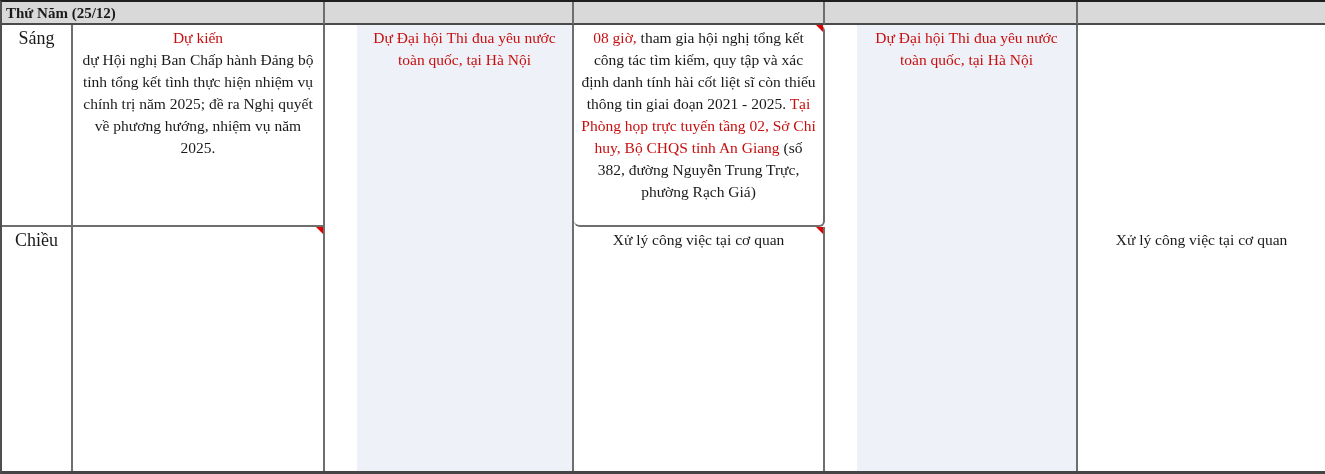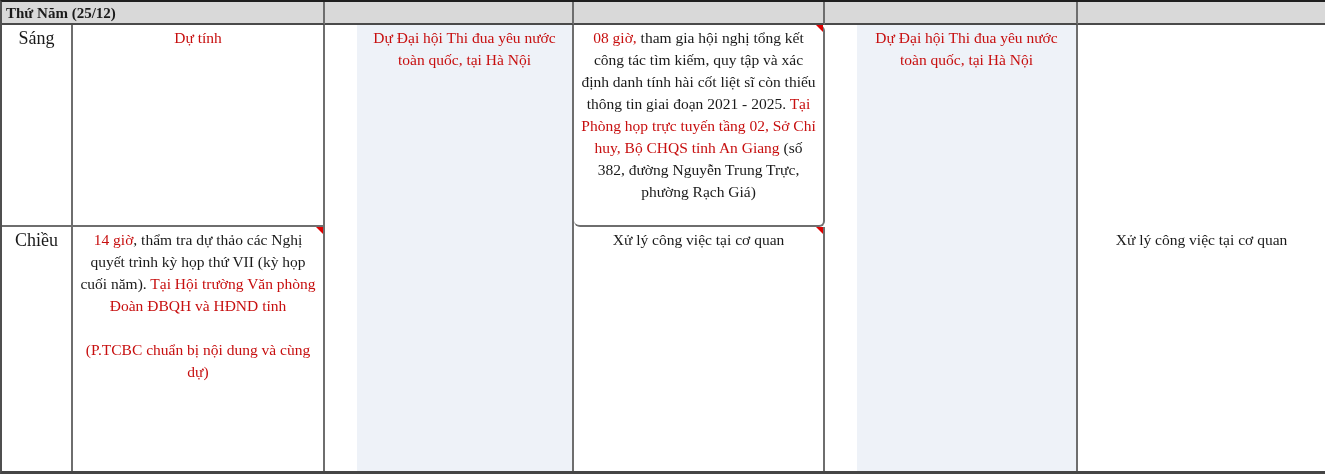--- a/index.html
+++ b/index.html
@@ -75,21 +75,21 @@
     <div class="cell header" style="grid-column:3;grid-row:1;"></div>
     <div class="cell header" style="grid-column:4;grid-row:1;"></div>
     <div class="cell header" style="grid-column:5;grid-row:1;"></div>
     <div class="cell header last-col" style="grid-column:6;grid-row:1;"></div>
 
     <div class="cell label-cell" style="grid-column:1;grid-row:2;">
       <span>Sáng</span>
     </div>
 
     <div class="cell" style="grid-column:2;grid-row:2;">
-      <div><span class="seg-red">Dự tính</span><br></div>
+      <div><span class="seg-red">Dự kiến</span><br><span class="seg-black">dự Hội nghị Ban Chấp hành Đảng bộ tỉnh tổng kết tình thực hiện nhiệm vụ chính trị năm 2025; đề ra Nghị quyết về phương hướng, nhiệm vụ năm 2025.</span></div>
     </div>
 
     <div class="cell blue merged-b">
       <div><span class="seg-red">Dự Đại hội Thi đua yêu nước toàn quốc, tại Hà Nội</span></div>
     </div>
 
     <div class="cell" style="grid-column:4;grid-row:2;border-radius:6px;">
       <span class="comment-marker"></span>
       <div><span class="seg-red">08 giờ,</span><span class="seg-black"> tham gia hội nghị tổng kết công tác tìm kiếm, quy tập và xác định danh tính hài cốt liệt sĩ còn thiếu thông tin giai đoạn 2021 - 2025. </span><span class="seg-red">Tại Phòng họp trực tuyến tầng 02, Sở Chỉ huy, Bộ CHQS tỉnh An Giang </span><span class="seg-black">(số 382, đường Nguyễn Trung Trực, phường Rạch Giá)</span></div>
     </div>
@@ -98,21 +98,20 @@
       <div><span class="seg-red">Dự Đại hội Thi đua yêu nước toàn quốc, tại Hà Nội</span></div>
     </div>
 
 
     <div class="cell bottom label-cell" style="grid-column:1;grid-row:3;">
       <span>Chiều</span>
     </div>
 
     <div class="cell bottom" style="grid-column:2;grid-row:3;">
       <span class="comment-marker"></span>
-      <div><span class="seg-red">14 giờ</span><span class="seg-black">, thẩm tra dự thảo các Nghị quyết trình kỳ họp thứ VII (kỳ họp cuối năm). </span><span class="seg-red">Tại Hội trường Văn phòng Đoàn ĐBQH và HĐND tỉnh</span><br><br><span class="seg-red">(P.TCBC chuẩn bị nội dung và cùng dự)</span></div>
     </div>
 
     <div class="cell bottom" style="grid-column:4;grid-row:3;">
       <span class="comment-marker"></span>
       <div><span class="seg-black">Xử lý công việc tại cơ quan</span></div>
     </div>
 
     <div class="cell bottom last-col" style="grid-column:6;grid-row:3;">
       <div><span class="seg-black">Xử lý công việc tại cơ quan</span></div>
     </div>

